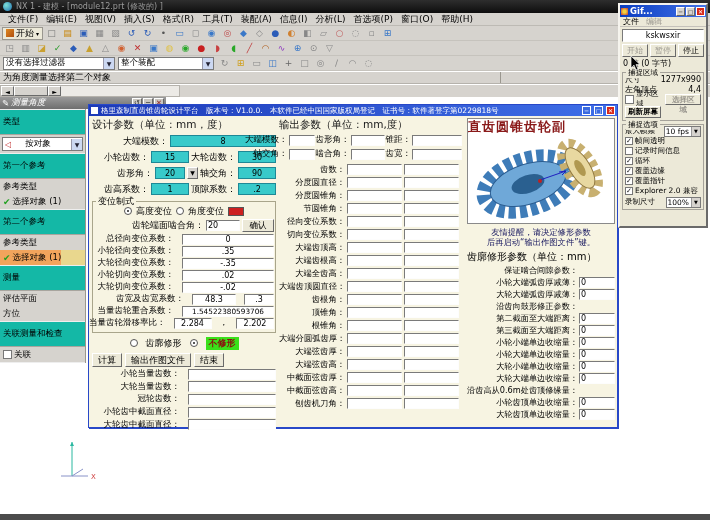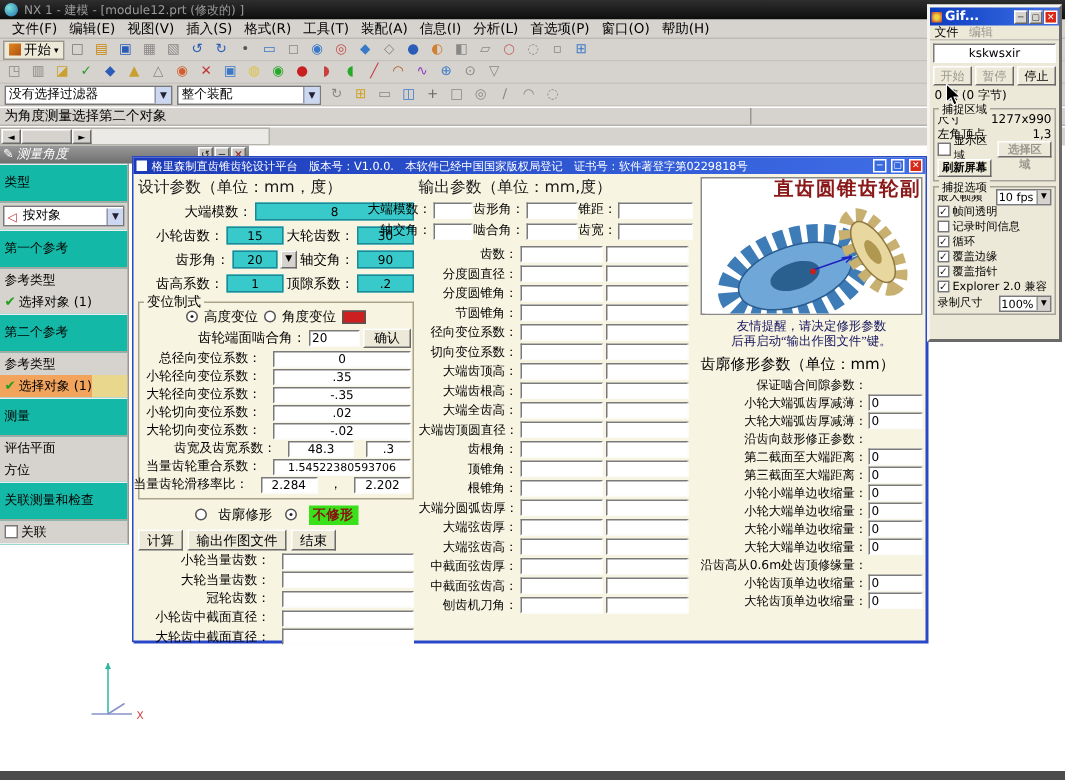--- a/index.html
+++ b/index.html
@@ -101,26 +101,26 @@
   .green { background:#3ae01a; color:#8a1010; padding:0 3px; font-weight:bold; }
   .btn-row { display:flex; gap:3px; margin-top:3px; height:15px; }
   .btn-row button { height:14px; padding:0 5px; }
   .g-mid { position:absolute; left:190px; top:2px; width:183px; }
   .o-top { display:flex; align-items:center; height:14px; gap:1px; font-size:8.5px;
            justify-content:flex-end; white-space:nowrap; }
   .orow { display:flex; align-items:center; height:13px; gap:2px; }
   .olabel { width:66px; text-align:right; font-size:8.3px; white-space:nowrap; flex:none; }
   .orow input { width:55px; flex:none; }
   .g-right { position:absolute; left:378px; top:2px; width:148px; }
-  .img-box { border:1px solid #8a8a8a; background:#fff; height:92px; text-align:right;
+  .img-box { border:1px solid #8a8a8a; background:#fff; height:106px; text-align:left;
              overflow:hidden; }
   .img-title { font-family:"DejaVu Serif",serif; font-size:13px; font-weight:bold; color:#8a1a1a;
                letter-spacing:1px; line-height:15px; }
   .remind { font-size:8.3px; color:#15155e; text-align:center; line-height:10px; margin-top:3px;
-            white-space:nowrap;font-family:Liberation Serif, serif; }
+            white-space:nowrap; }
   .r-h1 { font-size:10px; margin-top:3px; white-space:nowrap; }
   .rrow { display:flex; align-items:center; height:12px; font-size:8.2px; white-space:nowrap; }
   .rlabel { flex:1; text-align:right; }
   .rrow input { width:36px; flex:none; margin-left:1px; }
   
   #gif { left:618px; top:3px; width:90px; height:225px; background:#ece9d8; z-index:6;
          border:2px solid; border-color:#f6f4ee #6a6a6a #6a6a6a #f6f4ee; font-size:8px; }
   .gtitle { height:12px; background:linear-gradient(90deg,#0a3cc0,#4272e8); display:flex;
             align-items:center; color:#fff; font-size:8.5px; font-weight:bold; gap:2px; padding:0 1px; }
   .gtitle .gico { width:7px; height:7px; background:radial-gradient(circle,#f0d040 30%,#c03030); flex:none; }
@@ -288,21 +288,21 @@
     <span class="wb">─</span>
     <span class="wb" style="color:#8a1a1a;">✕</span>
   </span>
 </div>
 
 <div id="measure-panel" class="abs">
   <div class="m-hdr">类型</div>
   <div class="m-combo-row">
     <span class="combo">
       <span class="tic">◁</span>
-      <span style="margin-left:4px;">按对象</span>
+      <span style="margin-left:14px;">按对象</span>
       <span class="arrow">▼</span>
     </span>
   </div>
   <div class="m-hdr">第一个参考</div>
   <div class="m-item">参考类型</div>
   <div class="m-item">
     <span class="chk">✔</span>
     <span>选择对象 (1)</span>
   </div>
   <div class="m-hdr">第二个参考</div>
@@ -719,21 +719,21 @@
   <div class="gframes">0 帧 (0 字节)</div>
 
   <div class="gfs">
     <span class="legend">捕捉区域</span>
     <div class="grow">
       <span>尺寸</span>
       <span>1277x990</span>
     </div>
     <div class="grow">
       <span>左角顶点</span>
-      <span>1,3</span>
+      <span>4,4</span>
     </div>
     <div class="grow">
       <span style="display:flex;align-items:center;gap:2px;">
         <span class="cbx"></span>
         <span style="font-size:7.5px;">显示区域</span>
       </span>
       <button class="gsmall" disabled="">选择区域</button>
     </div>
     <div style="padding:2px 0 0;">
       <button class="gsmall" style="height:12px;">刷新屏幕</button>

